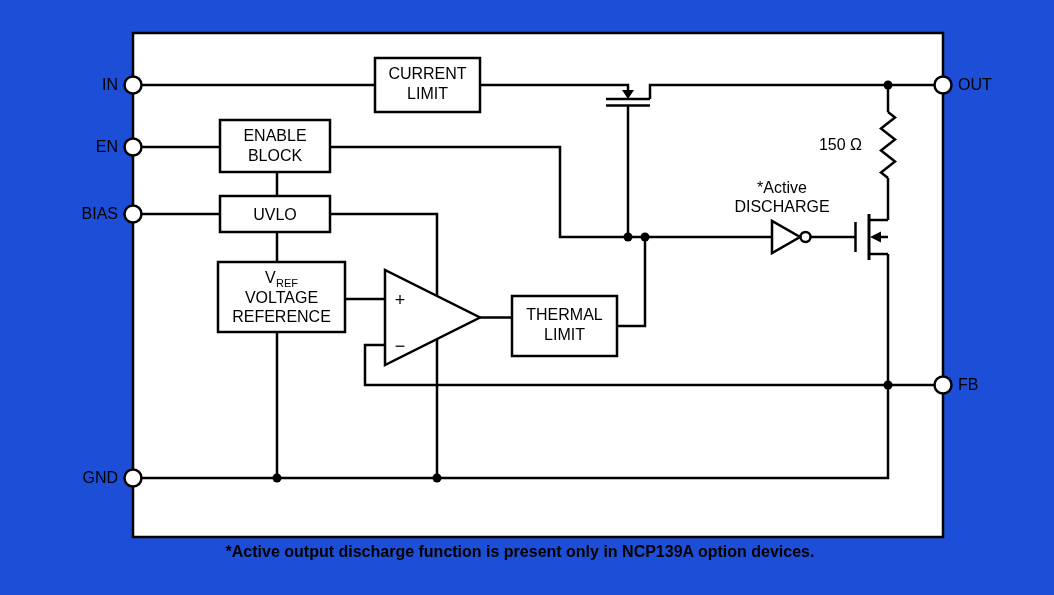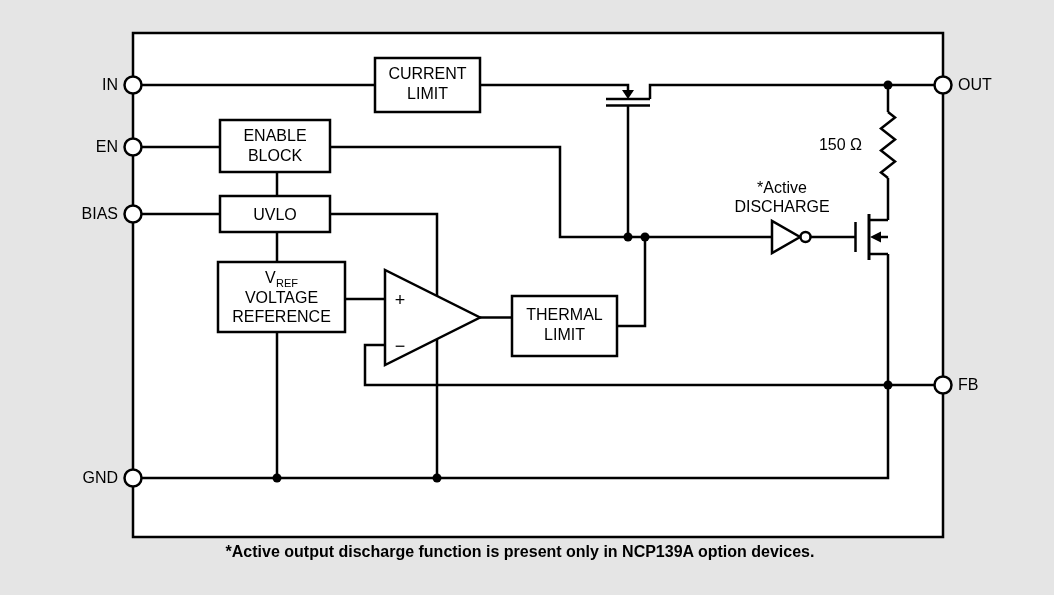--- a/index.html
+++ b/index.html
@@ -4,21 +4,21 @@
 <style>
   html, body {
     margin: 0;
     padding: 0;
     background: #ffffff;
   }
   .stage {
     position: relative;
     width: 1054px;
     height: 595px;
-    background: #e5e5e5;
+    background: #1d4ed8;
     font-family: "Liberation Sans", sans-serif;
   }
   svg text {
     font-family: "Liberation Sans", sans-serif;
     fill: #000000;
   }
   .wire {
     fill: none;
     stroke: #000000;
     stroke-width: 2.5;

